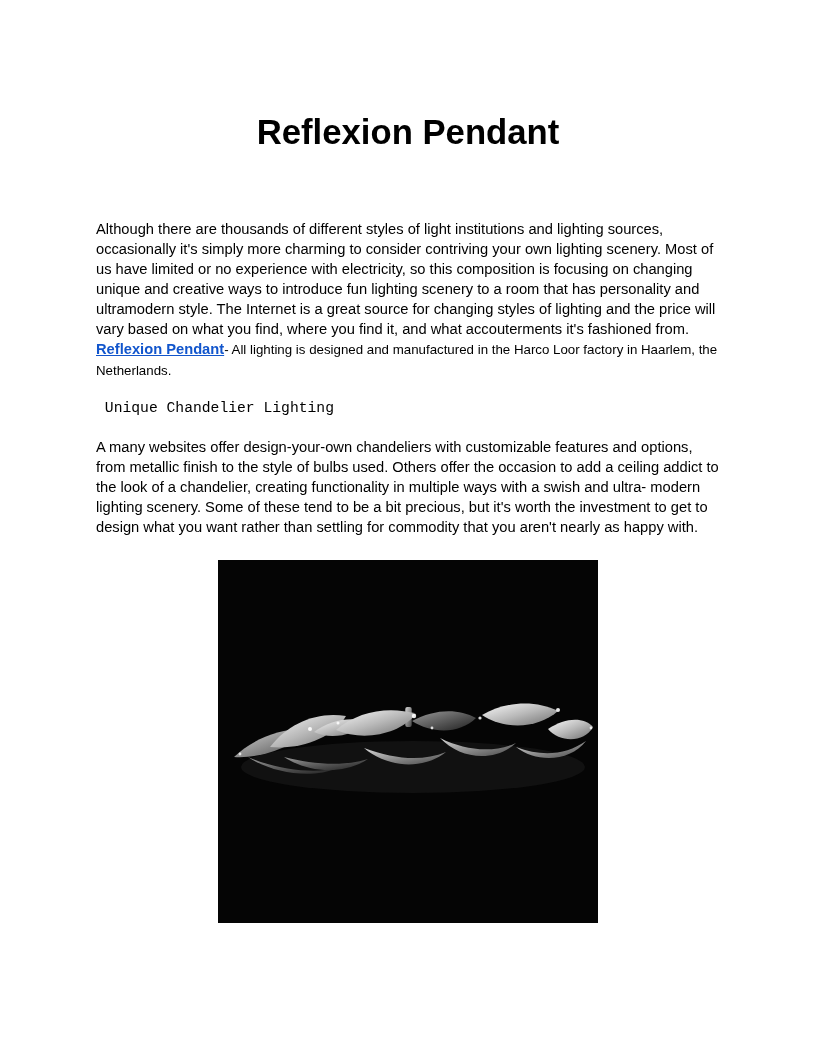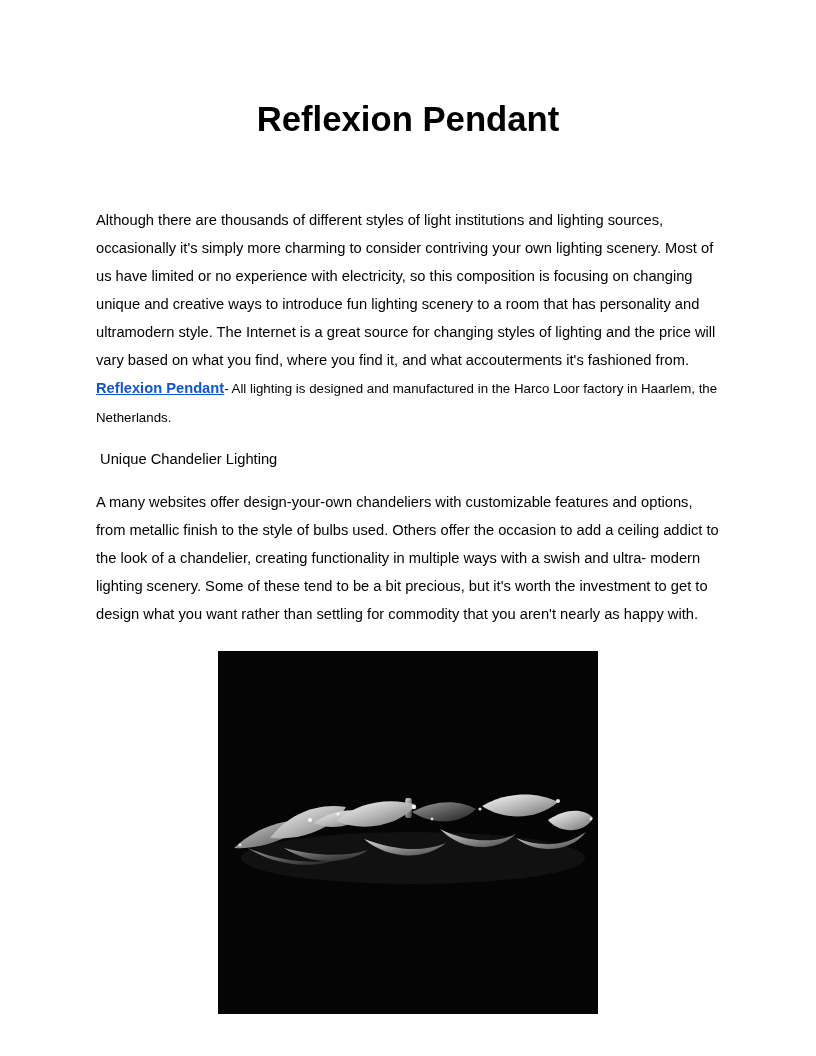--- a/index.html
+++ b/index.html
@@ -5,47 +5,48 @@
   html, body {
     margin: 0;
     padding: 0;
     background: #ffffff;
   }
   .page {
     position: relative;
     width: 816px;
     height: 1056px;
     box-sizing: border-box;
-    padding: 4px 96px;
+    padding: 17px 96px;
     background: #ffffff;
     font-family: "Liberation Sans", sans-serif;
     color: #000000;
     overflow: hidden;
   }
   .doc-title {
     margin: 94px 0 0 0;
     font-size: 34.7px;
     line-height: 42px;
     font-weight: 700;
     text-align: center;
     white-space: pre-wrap;
   }
   p.body-par {
     margin: 0;
     font-size: 14.7px;
-    line-height: 28px;
+    line-height: 20px;
     white-space: pre-wrap;
   }
   .intro-par { margin-top: 66px !important; }
   .subheading {
     margin: 18px 0 17px 0;
     font-size: 14.7px;
     line-height: 19.2px;
     font-weight: 400;
     white-space: pre-wrap;
+    font-family: Liberation Mono, monospace;
   }
   .par-2 { margin-top: 19px !important; }
   .par-3 { margin-top: 26px !important; }
   a.doc-link {
     font-weight: 700;
     text-decoration: underline;
   }
   .small-note {
     font-size: 13.3px;
   }

